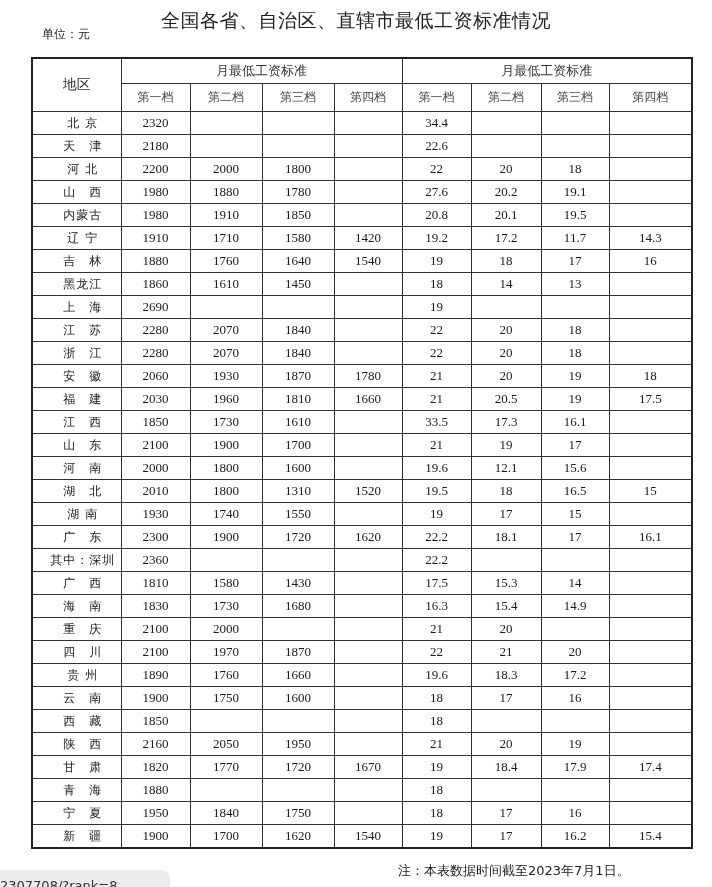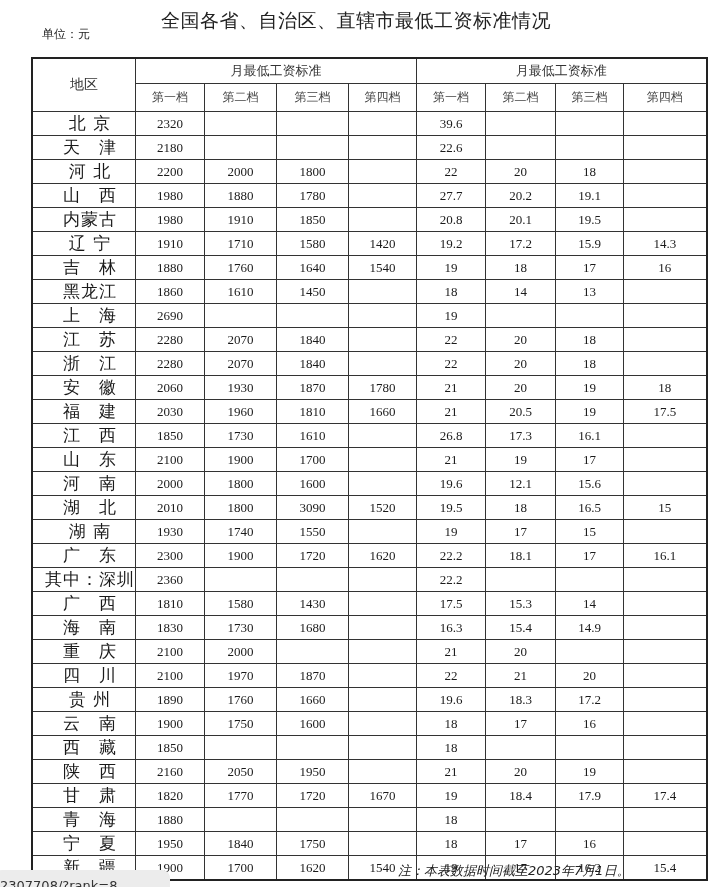--- a/index.html
+++ b/index.html
@@ -6,22 +6,22 @@
   body{width:712px;height:887px;position:relative;overflow:hidden;font-family:"DejaVu Serif",serif;color:#1a1a1a;}
   .title{position:absolute;left:0;width:712px;top:8px;text-align:center;font-family:"DejaVu Sans",sans-serif;font-size:19px;letter-spacing:0.5px;color:#222;}
   .unit{position:absolute;left:42px;top:26px;font-family:"DejaVu Sans",sans-serif;font-size:12px;color:#222;}
   table{position:absolute;left:31px;top:57px;border-collapse:collapse;border:2px solid #222;table-layout:fixed;}
   td,th{border:1px solid #333;padding:0;text-align:center;font-weight:normal;overflow:hidden;white-space:nowrap;}
   th{font-family:Liberation Mono, monospace;color:#333;}
   .h1 th{height:24px;font-size:13px;}
   .h2 th{height:27px;font-size:12px;color:#444;}
   .region-head{font-size:14px !important;}
   tbody td{height:22px;font-size:13px;font-family:"Liberation Serif",serif;}
-  td.region{font-family:"DejaVu Sans",sans-serif;font-size:17px;letter-spacing:1px;padding-left:12px;}
-  .note{position:absolute;left:398px;top:862px;font-family:"DejaVu Sans",sans-serif;font-size:13px;color:#222;font-style:italic;}
+  td.region{font-family:"DejaVu Sans",sans-serif;font-size:12px;letter-spacing:1px;padding-left:12px;}
+  .note{position:absolute;left:398px;top:862px;font-family:"DejaVu Sans",sans-serif;font-size:13px;color:#222;}
   .url-chip{position:absolute;left:-6px;top:870px;width:176px;height:30px;background:#ececec;border-radius:8px;font-family:"DejaVu Sans",sans-serif;font-size:13px;color:#333;padding:8px 0 0 6px;box-sizing:border-box;}
 </style>
 </head>
 <body>
 
 <div class="title">全国各省、自治区、直辖市最低工资标准情况</div>
 <div class="unit">单位：元</div>
 
 <table>
   <colgroup>
@@ -52,21 +52,21 @@
         <th>第四档</th>
       </tr>
   </thead>
   <tbody id="table-body">
       <tr>
         <td class="region">北 京</td>
         <td>2320</td>
         <td></td>
         <td></td>
         <td></td>
-        <td>39.6</td>
+        <td>34.4</td>
         <td></td>
         <td></td>
         <td></td>
       </tr>
       <tr>
         <td class="region">天　津</td>
         <td>2180</td>
         <td></td>
         <td></td>
         <td></td>
@@ -85,21 +85,21 @@
         <td>20</td>
         <td>18</td>
         <td></td>
       </tr>
       <tr>
         <td class="region">山　西</td>
         <td>1980</td>
         <td>1880</td>
         <td>1780</td>
         <td></td>
-        <td>27.7</td>
+        <td>27.6</td>
         <td>20.2</td>
         <td>19.1</td>
         <td></td>
       </tr>
       <tr>
         <td class="region">内蒙古</td>
         <td>1980</td>
         <td>1910</td>
         <td>1850</td>
         <td></td>
@@ -109,21 +109,21 @@
         <td></td>
       </tr>
       <tr>
         <td class="region">辽 宁</td>
         <td>1910</td>
         <td>1710</td>
         <td>1580</td>
         <td>1420</td>
         <td>19.2</td>
         <td>17.2</td>
-        <td>15.9</td>
+        <td>11.7</td>
         <td>14.3</td>
       </tr>
       <tr>
         <td class="region">吉　林</td>
         <td>1880</td>
         <td>1760</td>
         <td>1640</td>
         <td>1540</td>
         <td>19</td>
         <td>18</td>
@@ -195,21 +195,21 @@
         <td>20.5</td>
         <td>19</td>
         <td>17.5</td>
       </tr>
       <tr>
         <td class="region">江　西</td>
         <td>1850</td>
         <td>1730</td>
         <td>1610</td>
         <td></td>
-        <td>26.8</td>
+        <td>33.5</td>
         <td>17.3</td>
         <td>16.1</td>
         <td></td>
       </tr>
       <tr>
         <td class="region">山　东</td>
         <td>2100</td>
         <td>1900</td>
         <td>1700</td>
         <td></td>
@@ -226,21 +226,21 @@
         <td></td>
         <td>19.6</td>
         <td>12.1</td>
         <td>15.6</td>
         <td></td>
       </tr>
       <tr>
         <td class="region">湖　北</td>
         <td>2010</td>
         <td>1800</td>
-        <td>3090</td>
+        <td>1310</td>
         <td>1520</td>
         <td>19.5</td>
         <td>18</td>
         <td>16.5</td>
         <td>15</td>
       </tr>
       <tr>
         <td class="region">湖 南</td>
         <td>1930</td>
         <td>1740</td>

